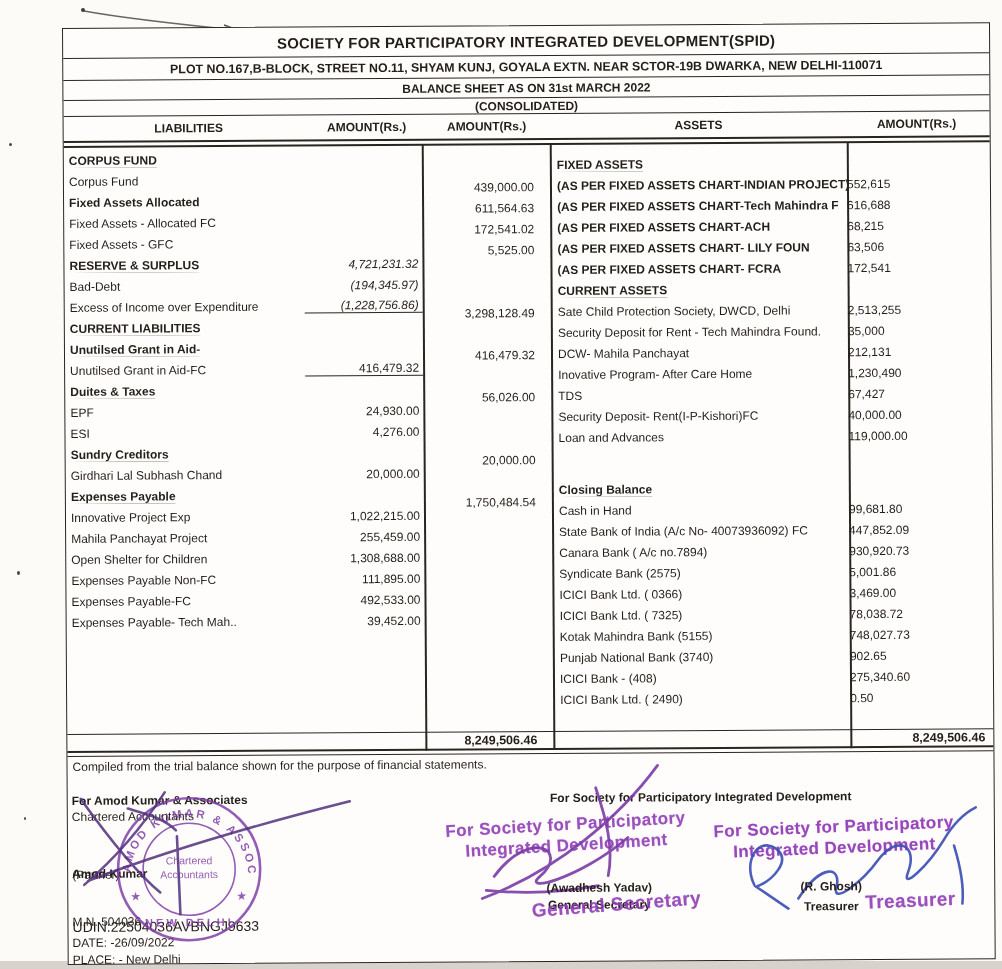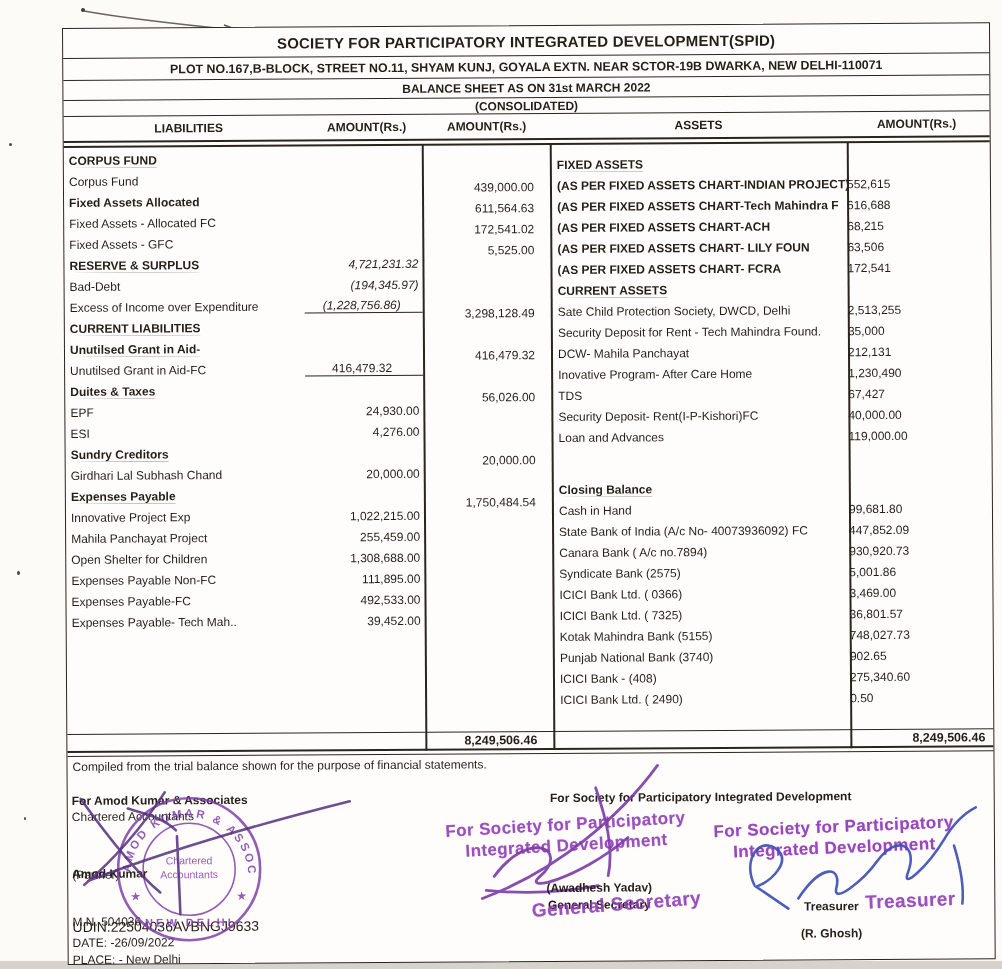--- a/index.html
+++ b/index.html
@@ -25,21 +25,21 @@
   .rrows{position:absolute;left:488px;top:128px;width:438px;}
   .lrow,.rrow{display:flex;height:21px;align-items:center;font-size:12px;white-space:nowrap;}
   .lbl{flex:1;padding-left:5px;overflow:hidden;}
   .a1{width:118px;text-align:right;padding-right:4px;box-sizing:border-box;}
   .a2{width:128px;text-align:right;padding-right:16px;box-sizing:border-box;position:relative;top:8px;}
   .rlbl{flex:1;padding-left:5px;overflow:hidden;}
   .ra{width:143px;text-align:left;padding-right:8px;box-sizing:border-box;}
   .h{font-weight:700;text-decoration:underline;text-decoration-thickness:1.5px;text-underline-offset:3px;}
   .b{font-weight:700;}
   .it{font-style:italic;}
-  .ru{border-bottom:1.6px solid #2b2520;text-align:center;}
+  .ru{border-bottom:1.6px solid #2b2520;}
   .gap{margin-top:10px;}
   
   .totals{position:absolute;left:0;top:705px;width:100%;height:19px;box-sizing:border-box;
           border-top:1.5px solid #2b2520;border-bottom:2px solid #2b2520;display:flex;align-items:center;
           font-size:12.5px;font-weight:700;}
   .t-sp1{width:358px;} .t-l{width:128px;text-align:right;padding-right:16px;box-sizing:border-box;}
   .t-sp2{width:297px;} .t-r{width:143px;text-align:right;padding-right:8px;box-sizing:border-box;}
   .rule3{position:absolute;left:0;top:727px;width:100%;height:1.4px;background:#2b2520;}
   
   .note{position:absolute;left:5px;top:731px;font-size:12px;}
@@ -51,21 +51,21 @@
   .stamp-txt{position:absolute;color:#8d3ab5;font-weight:700;text-align:center;
              font-size:17px;line-height:21px;letter-spacing:.4px;opacity:.88;
              text-shadow:0 0 1px rgba(141,58,181,.45);}
   .st-c{left:348px;top:788px;width:300px;transform:rotate(-3deg);}
   .st-r{left:616px;top:792px;width:300px;transform:rotate(-2deg);color:#8a2fb5;}
   .st-gs{left:428px;top:868px;width:240px;font-size:19px;transform:rotate(-4deg);}
   .st-tr{left:722px;top:866px;width:240px;font-size:19px;transform:rotate(-2deg);}
   .sig-name{position:absolute;font-size:12px;font-weight:700;text-align:center;white-space:nowrap;}
   .awy{left:441px;top:855px;width:180px;}
   .gsec{left:441px;top:872px;width:180px;}
-  .rgh{left:683px;top:855px;width:160px;margin-top:47px;}
+  .rgh{left:683px;top:855px;width:160px;}
   .trea{left:683px;top:875px;width:160px;}
   svg{position:absolute;overflow:visible;}
   
   .speck{position:absolute;border-radius:50%;background:#4a453f;}
   .bottom-band{position:absolute;left:0;bottom:0;width:100%;height:8px;background:#d7d3cc;}
 </style>
 </head>
 <body>
 
 <div id="page">
@@ -298,21 +298,21 @@
       <div class="rrow">
           <span class="rlbl">Syndicate Bank (2575)</span>
           <span class="ra">5,001.86</span>
         </div>
       <div class="rrow">
           <span class="rlbl">ICICI Bank Ltd. ( 0366)</span>
           <span class="ra">3,469.00</span>
         </div>
       <div class="rrow">
           <span class="rlbl">ICICI Bank Ltd. ( 7325)</span>
-          <span class="ra">36,801.57</span>
+          <span class="ra">78,038.72</span>
         </div>
       <div class="rrow">
           <span class="rlbl">Kotak Mahindra Bank (5155)</span>
           <span class="ra">748,027.73</span>
         </div>
       <div class="rrow">
           <span class="rlbl">Punjab National Bank (3740)</span>
           <span class="ra">902.65</span>
         </div>
       <div class="rrow">

